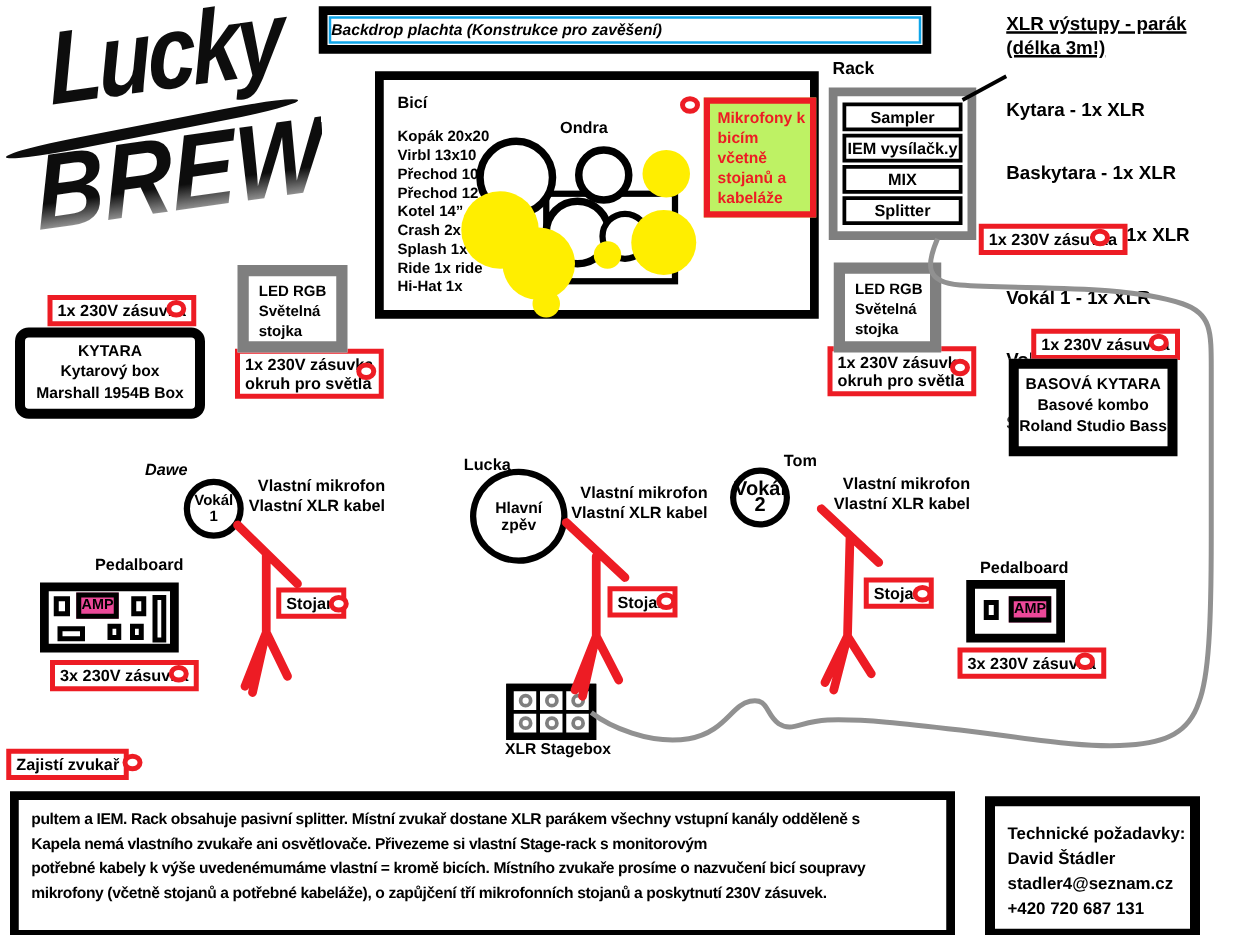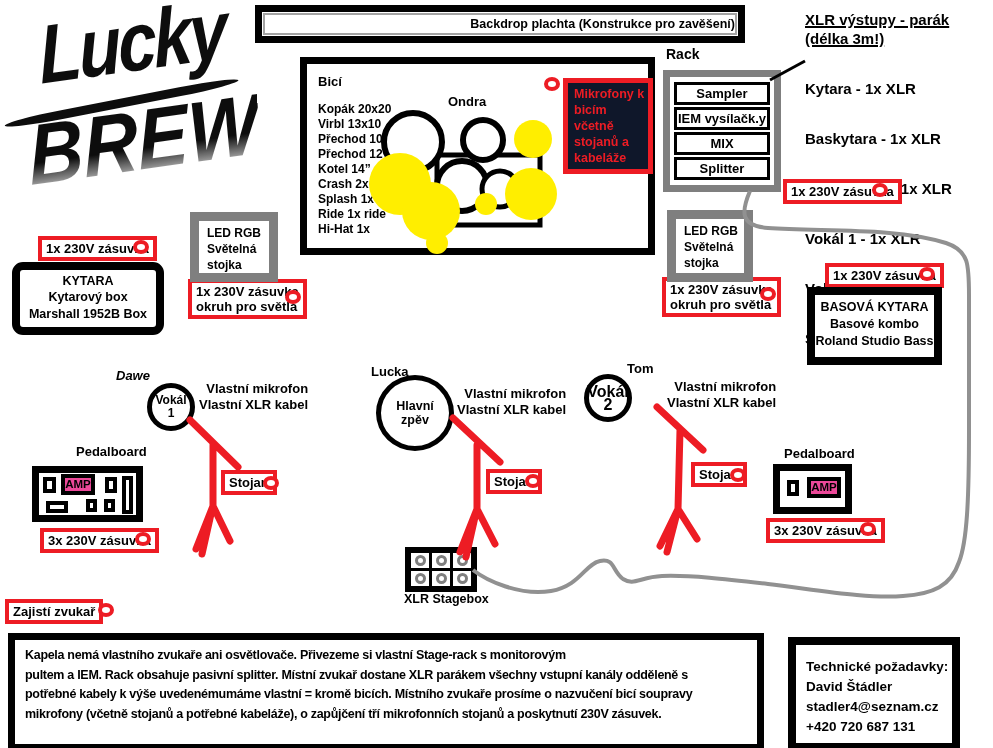--- a/index.html
+++ b/index.html
@@ -14,32 +14,32 @@
   
   .logo { position:absolute; left:12px; top:2px; width:240px; height:192px; transform:rotate(-8deg); }
   .logo-lucky { position:absolute; left:34px; top:6px; font-size:70px; line-height:70px; font-style:italic; letter-spacing:-3px; transform:scaleY(1.18) skewX(-5deg); color:#0d0d0d; }
   .logo-swoosh { position:absolute; left:-10px; top:95px; width:238px; height:9px; background:#0d0d0d; border-radius:50%/100%; transform:rotate(-3deg); }
   .logo-brew { position:absolute; left:10px; top:102px; font-size:76px; line-height:74px; font-style:italic; letter-spacing:0; transform:scaleY(1.12) skewX(-5deg);
     color:transparent; background:linear-gradient(180deg,#0d0d0d 60%,rgba(13,13,13,.55) 80%,rgba(13,13,13,.15) 97%);
     -webkit-background-clip:text; background-clip:text; }
 
   
   .backdrop { position:absolute; left:255px; top:5px; width:476px; height:24px; border:7px solid #000; background:#fff; }
-  .backdrop-inner { border:2px solid #a3a3a3; margin:1px; height:18px; text-align:right; font-size:12.5px; line-height:18px; }
+  .backdrop-inner { border:2px solid #0ea5e9; margin:1px; height:18px; text-align:left; font-size:12.5px; line-height:18px;font-style:italic; }
 
   .blackbox { position:absolute; border:8px solid #000; background:#fff; text-align:center; }
   .graybox  { position:absolute; border:9px solid #7f7f7f; background:#fff; font-size:12px; line-height:16px; padding:4px 2px 2px 8px; }
 
   .redlabel { position:absolute; border:4px solid #ed1c24; background:#fff; color:#000; font-size:13px; line-height:17px; padding:0 4px; white-space:nowrap; }
   .redlabel.two { white-space:pre-line; line-height:15px; padding:1px 4px; }
 
   .plug { position:absolute; width:8px; height:6px; border:4.5px solid #ed1c24; border-radius:50%; background:#fff; }
 
   .drumbox { position:absolute; left:300px; top:57px; width:341px; height:184px; border:7px solid #000; background:#fff; }
-  .miknote { position:absolute; left:563px; top:78px; width:72px; border:5px solid #ed1c24; background:#0f172a; color:#ed1c24; font-size:12.5px; line-height:16px; padding:3px 2px 3px 6px; }
+  .miknote { position:absolute; left:563px; top:78px; width:72px; border:5px solid #ed1c24; background:#bef264; color:#ed1c24; font-size:12.5px; line-height:16px; padding:3px 2px 3px 6px; }
 
   .rackbox { position:absolute; left:663px; top:70px; width:100px; border:7px solid #7f7f7f; background:#fff; padding:3px 2px; }
   .rack-row { border:3px solid #000; margin:2px 2px; font-size:13px; line-height:17px; text-align:center; background:#fff; }
 
   .circle { position:absolute; border:5px solid #000; border-radius:50%; background:#fff; display:flex; align-items:center; justify-content:center; text-align:center; }
 
   .pedal { position:absolute; border:7px solid #000; background:#fff; }
   .pshape { position:absolute; border:4px solid #000; background:#fff; }
   .pamp { position:absolute; border:4px solid #000; background:#ec4899; font-size:11.5px; text-align:center; }
 
@@ -135,21 +135,21 @@
   </div>
   <div class="graybox" style="left:667px;top:210px;width:58px;height:48px;">
     <div>LED RGB</div>
     <div>Světelná</div>
     <div>stojka</div>
   </div>
 
   <div class="blackbox" style="left:12px;top:262px;width:136px;height:54px;padding-top:3px;border-radius:11px;">
     <div style="font-size:12.5px;line-height:16px;">KYTARA</div>
     <div style="font-size:12.5px;line-height:16px;">Kytarový box</div>
-    <div style="font-size:12.5px;line-height:19px;">Marshall 1952B Box</div>
+    <div style="font-size:12.5px;line-height:19px;">Marshall 1954B Box</div>
   </div>
 
   <div class="blackbox" style="left:807px;top:287px;width:119px;height:58px;padding-top:4px;">
     <div style="font-size:12.5px;line-height:17px;">BASOVÁ KYTARA</div>
     <div style="font-size:12.5px;line-height:17px;">Basové kombo</div>
     <div style="font-size:12.5px;line-height:17px;">Roland Studio Bass</div>
   </div>
 
   <div class="txt" style="left:116px;top:368px;font-size:13px;font-style:italic;">Dawe</div>
   <div class="circle" style="left:147px;top:383px;width:38px;height:38px;font-size:12px;line-height:13px;">Vokál 1</div>
@@ -212,22 +212,22 @@
     <div class="sb-cell">
         <span class="donut"></span>
       </div>
   </div>
   <div class="txt" style="left:404px;top:592px;font-size:12.5px;">XLR Stagebox</div>
 
   <div class="redlabel" style="left:5px;top:599px;min-width:80px;">Zajistí zvukař</div>
   <span class="plug" style="left:98px;top:603px;"></span>
 
   <div class="notebox">
+    <div class="noteline">pultem a IEM. Rack obsahuje pasivní splitter. Místní zvukař dostane XLR parákem všechny vstupní kanály odděleně s</div>
     <div class="noteline">Kapela nemá vlastního zvukaře ani osvětlovače. Přivezeme si vlastní Stage-rack s monitorovým</div>
-    <div class="noteline">pultem a IEM. Rack obsahuje pasivní splitter. Místní zvukař dostane XLR parákem všechny vstupní kanály odděleně s</div>
     <div class="noteline">potřebné kabely k výše uvedenémumáme vlastní = kromě bicích. Místního zvukaře prosíme o nazvučení bicí soupravy</div>
     <div class="noteline">mikrofony (včetně stojanů a potřebné kabeláže), o zapůjčení tří mikrofonních stojanů a poskytnutí 230V zásuvek.</div>
   </div>
 
   <div class="contactbox">
     <div class="contactline">Technické požadavky:</div>
     <div class="contactline">David Štádler</div>
     <div class="contactline">stadler4@seznam.cz</div>
     <div class="contactline">+420 720 687 131</div>
   </div>

